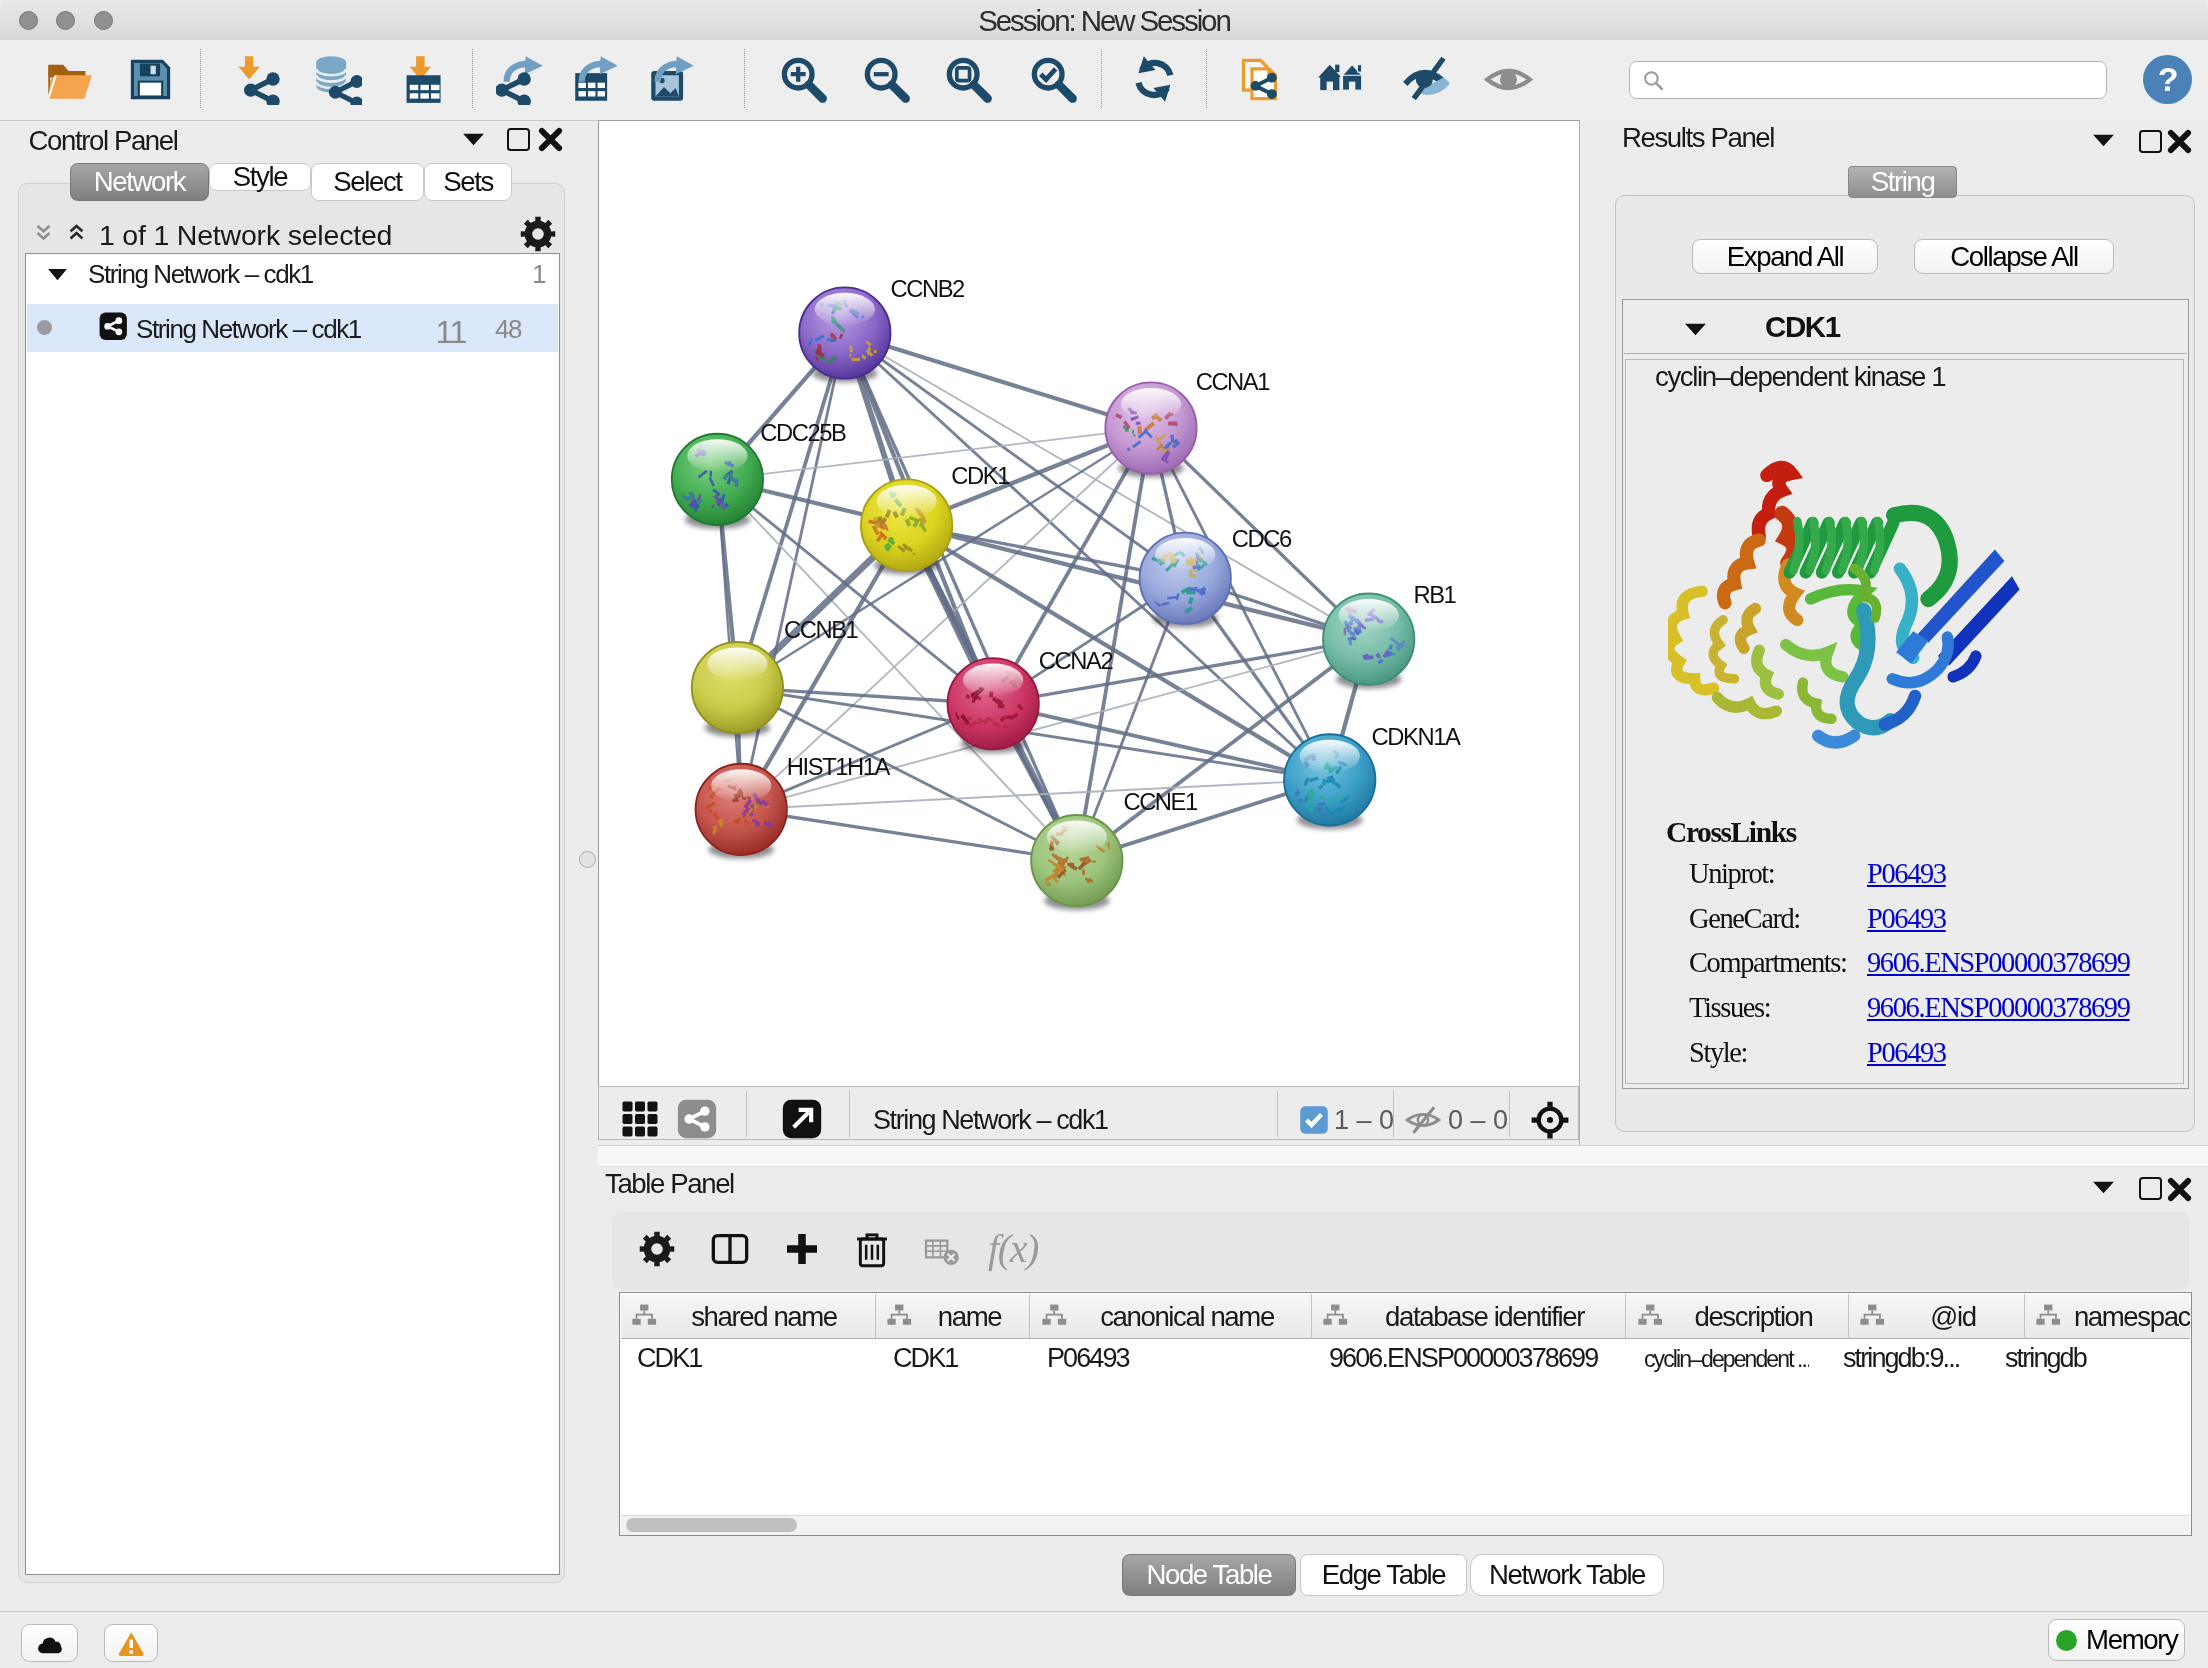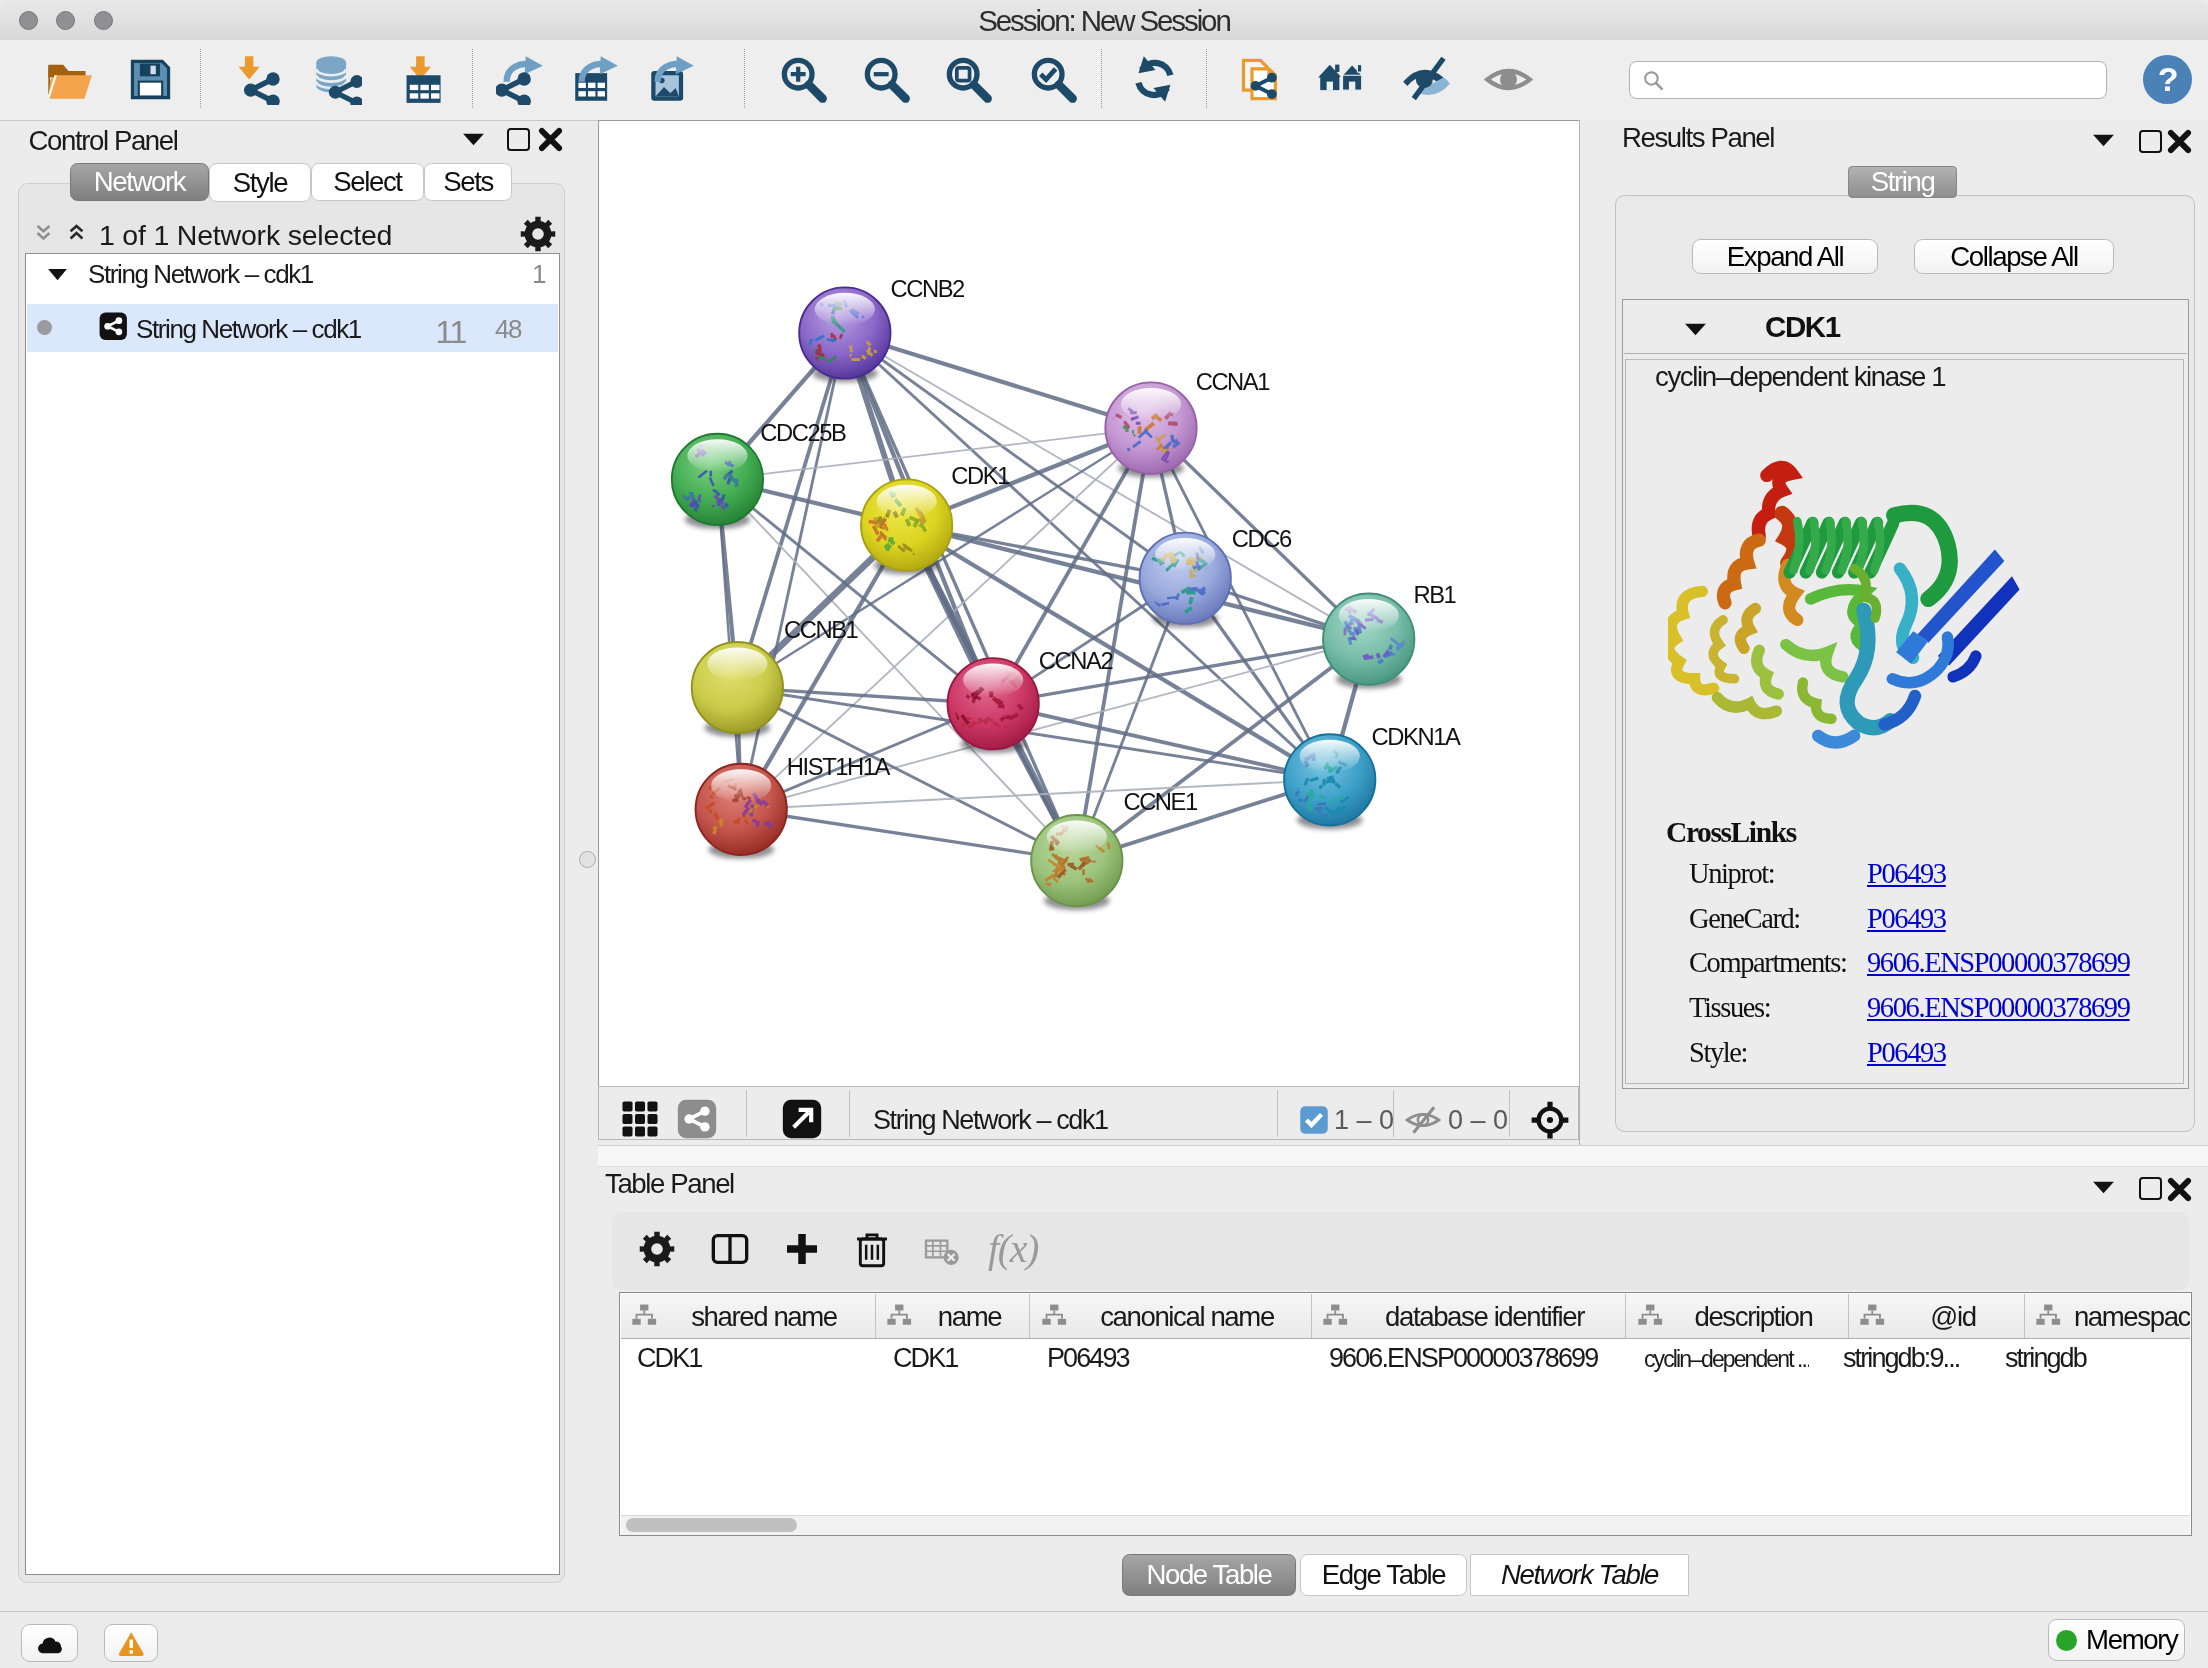--- a/index.html
+++ b/index.html
@@ -144,21 +144,21 @@
 <div style="position:absolute;left:28.5px;top:125px;font-family:'Liberation Sans',sans-serif;font-size:27.6px;color:#1a1a1a;font-weight:normal;white-space:nowrap;text-align:center;">Control Panel</div>
 <svg style="position:absolute;left:461px;top:131px" width="25" height="17" viewBox="0 0 26 18">
     <path d="M2 3 L13 15 L24 3 z" fill="#111"></path>
   </svg>
 <div style="position:absolute;left:507px;top:128px;width:23px;height:23px;border:2.9px solid #111;border-radius:3.8px;box-sizing:border-box;"></div>
 <svg style="position:absolute;left:538px;top:127px" width="25" height="25" viewBox="0 0 26 26">
     <path d="M4 4 L22 22 M22 4 L4 22" stroke="#111" stroke-width="6" stroke-linecap="round"></path>
   </svg>
 <div style="position:absolute;left:18px;top:183px;width:547px;height:1400px;background:#e6e6e6;border:1px solid #cfcfcf;border-radius:9.5px;box-sizing:border-box;"></div>
 <div class="seg segsel" style="position:absolute;left:70px;top:163px;width:139px;height:38px;border-radius:7.6px;">Network</div>
-<div class="seg segun" style="position:absolute;left:209px;top:163px;width:102px;height:39px;border-radius:7.6px;">Style</div>
+<div class="seg segun" style="position:absolute;left:209px;top:163px;width:102px;height:28px;border-radius:7.6px;">Style</div>
 <div class="seg segun" style="position:absolute;left:311px;top:163px;width:113px;height:38px;border-radius:7.6px;">Select</div>
 <div class="seg segun" style="position:absolute;left:424px;top:163px;width:88px;height:38px;border-radius:7.6px;">Sets</div>
 <svg style="position:absolute;left:34px;top:220px" width="28.5" height="28.5" viewBox="0 0 48 48">
     <path d="M6 10 l10 9 10 -9 M6 22 l10 9 10 -9" stroke="#909090" stroke-width="4.5" fill="none"></path>
   </svg>
 <svg style="position:absolute;left:67px;top:220px" width="28.5" height="28.5" viewBox="0 0 48 48">
     <path d="M6 19 l10 -9 10 9 M6 31 l10 -9 10 9" stroke="#2a2a2a" stroke-width="4.5" fill="none"></path>
   </svg>
 <div style="position:absolute;left:99px;top:219px;font-family:'Liberation Sans',sans-serif;font-size:28.5px;color:#1a1a1a;font-weight:normal;white-space:nowrap;letter-spacing:-0.2px;">1 of 1 Network selected</div>
 <svg style="position:absolute;left:518px;top:214px" width="40" height="40" viewBox="0 0 48 48">
@@ -724,21 +724,21 @@
 <div style="position:absolute;left:893px;top:1343px;font-family:'Liberation Sans',sans-serif;font-size:27px;color:#1a1a1a;font-weight:normal;white-space:nowrap;width:129px;overflow:hidden;letter-spacing:-1.9px;">CDK1</div>
 <div style="position:absolute;left:1047px;top:1343px;font-family:'Liberation Sans',sans-serif;font-size:27px;color:#1a1a1a;font-weight:normal;white-space:nowrap;width:256px;overflow:hidden;letter-spacing:-1.9px;">P06493</div>
 <div style="position:absolute;left:1329px;top:1343px;font-family:'Liberation Sans',sans-serif;font-size:27px;color:#1a1a1a;font-weight:normal;white-space:nowrap;width:293px;overflow:hidden;letter-spacing:-1.9px;">9606.ENSP00000378699</div>
 <div style="position:absolute;left:1644px;top:1346px;font-family:'Liberation Sans',sans-serif;font-size:23px;color:#1a1a1a;font-weight:normal;white-space:nowrap;width:165px;overflow:hidden;letter-spacing:-1.9px;">cyclin–dependent ...</div>
 <div style="position:absolute;left:1843px;top:1343px;font-family:'Liberation Sans',sans-serif;font-size:27px;color:#1a1a1a;font-weight:normal;white-space:nowrap;width:178px;overflow:hidden;letter-spacing:-1.9px;">stringdb:9...</div>
 <div style="position:absolute;left:2005px;top:1343px;font-family:'Liberation Sans',sans-serif;font-size:27px;color:#1a1a1a;font-weight:normal;white-space:nowrap;width:183px;overflow:hidden;letter-spacing:-1.9px;">stringdb</div>
 <div style="position:absolute;left:621px;top:1515px;width:1569px;height:19px;background:#f2f2f2;border-top:1px solid #d8d8d8;"></div>
 <div style="position:absolute;left:626px;top:1518px;width:171px;height:14.3px;background:#c0c0c0;border-radius:7.6px;"></div>
 <div class="seg segsel" style="position:absolute;left:1122px;top:1554px;width:174px;height:42px;border-radius:7.6px;">Node Table</div>
 <div class="seg segun" style="position:absolute;left:1300px;top:1554px;width:167px;height:42px;border-radius:7.6px;">Edge Table</div>
-<div class="seg segun" style="position:absolute;left:1470px;top:1554px;width:219px;height:42px;border-radius:1px;font-style:italic;">Network Table</div>
+<div class="seg segun" style="position:absolute;left:1470px;top:1554px;width:194px;height:42px;border-radius:12px;">Network Table</div>
 <div style="position:absolute;left:0px;top:1611px;width:2208px;height:57px;background:#ececec;border-top:1px solid #c6c6c6;"></div>
 <div class="btn" style="position:absolute;left:21px;top:1624px;width:57px;height:38px;">
     <svg width="32" height="27" viewBox="0 0 48 44">
       <path d="M13 38 a8 8 0 0 1 -1 -16 a11 11 0 0 1 21 -3 a8 8 0 0 1 9 8 a7 7 0 0 1 -4 11 z" fill="#111"></path>
     </svg>
   </div>
 <div class="btn" style="position:absolute;left:104px;top:1624px;width:54px;height:38px;">
     <svg width="28.5" height="27" viewBox="0 0 48 48">
       <path d="M24 4 L46 42 a3 3 0 0 1 -3 4 H5 a3 3 0 0 1 -3 -4 z" fill="#e8951f"></path>
       <rect x="21" y="17" width="6" height="15" fill="#fff"></rect>

